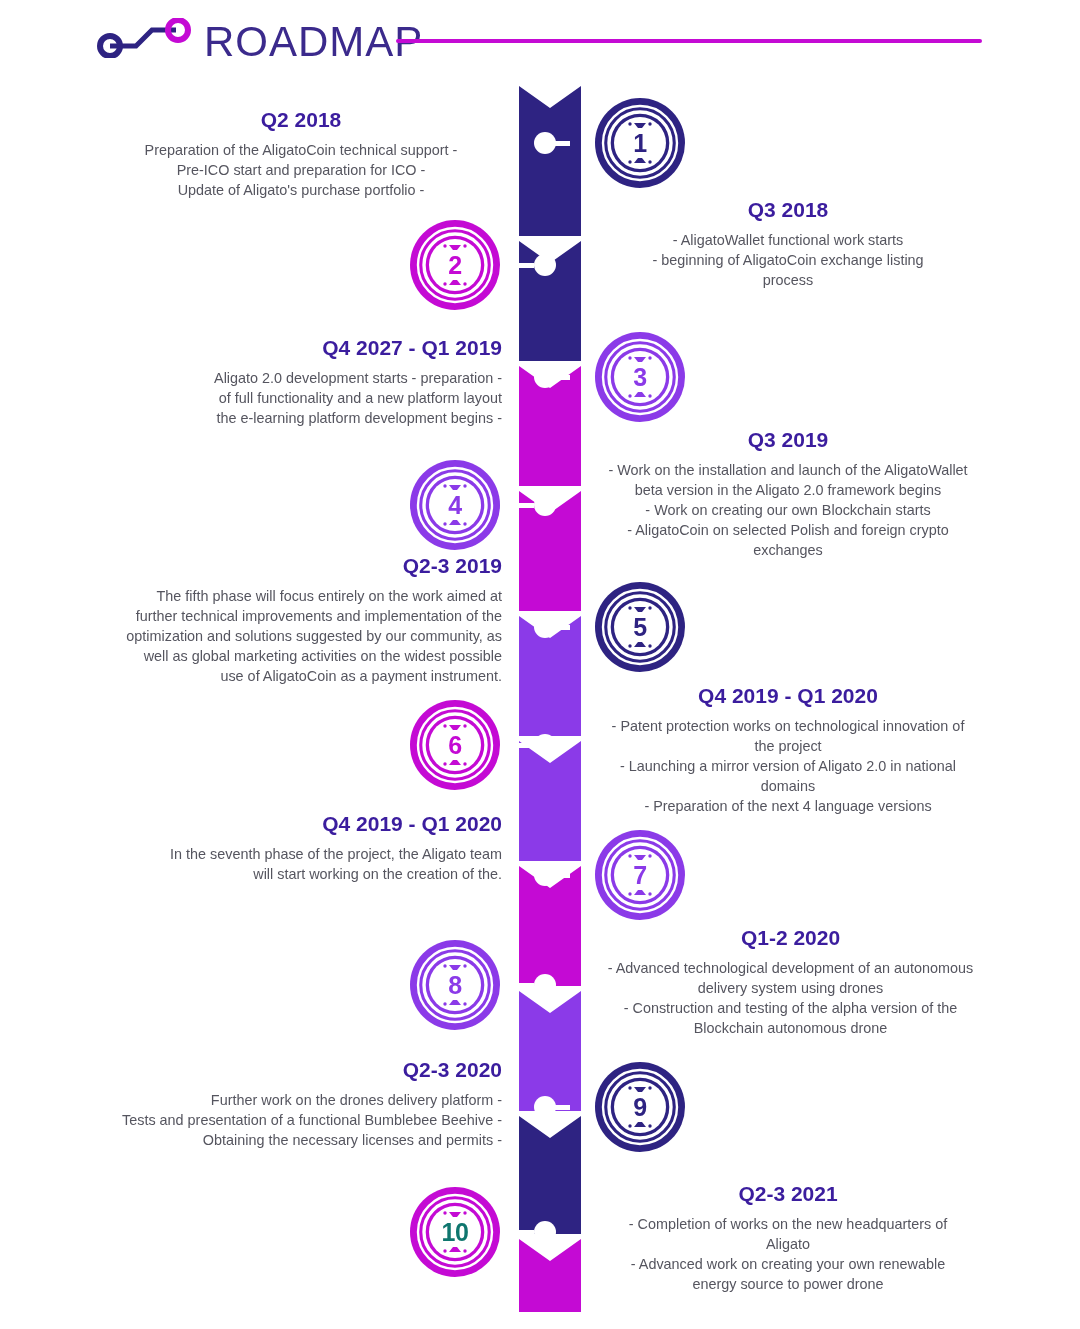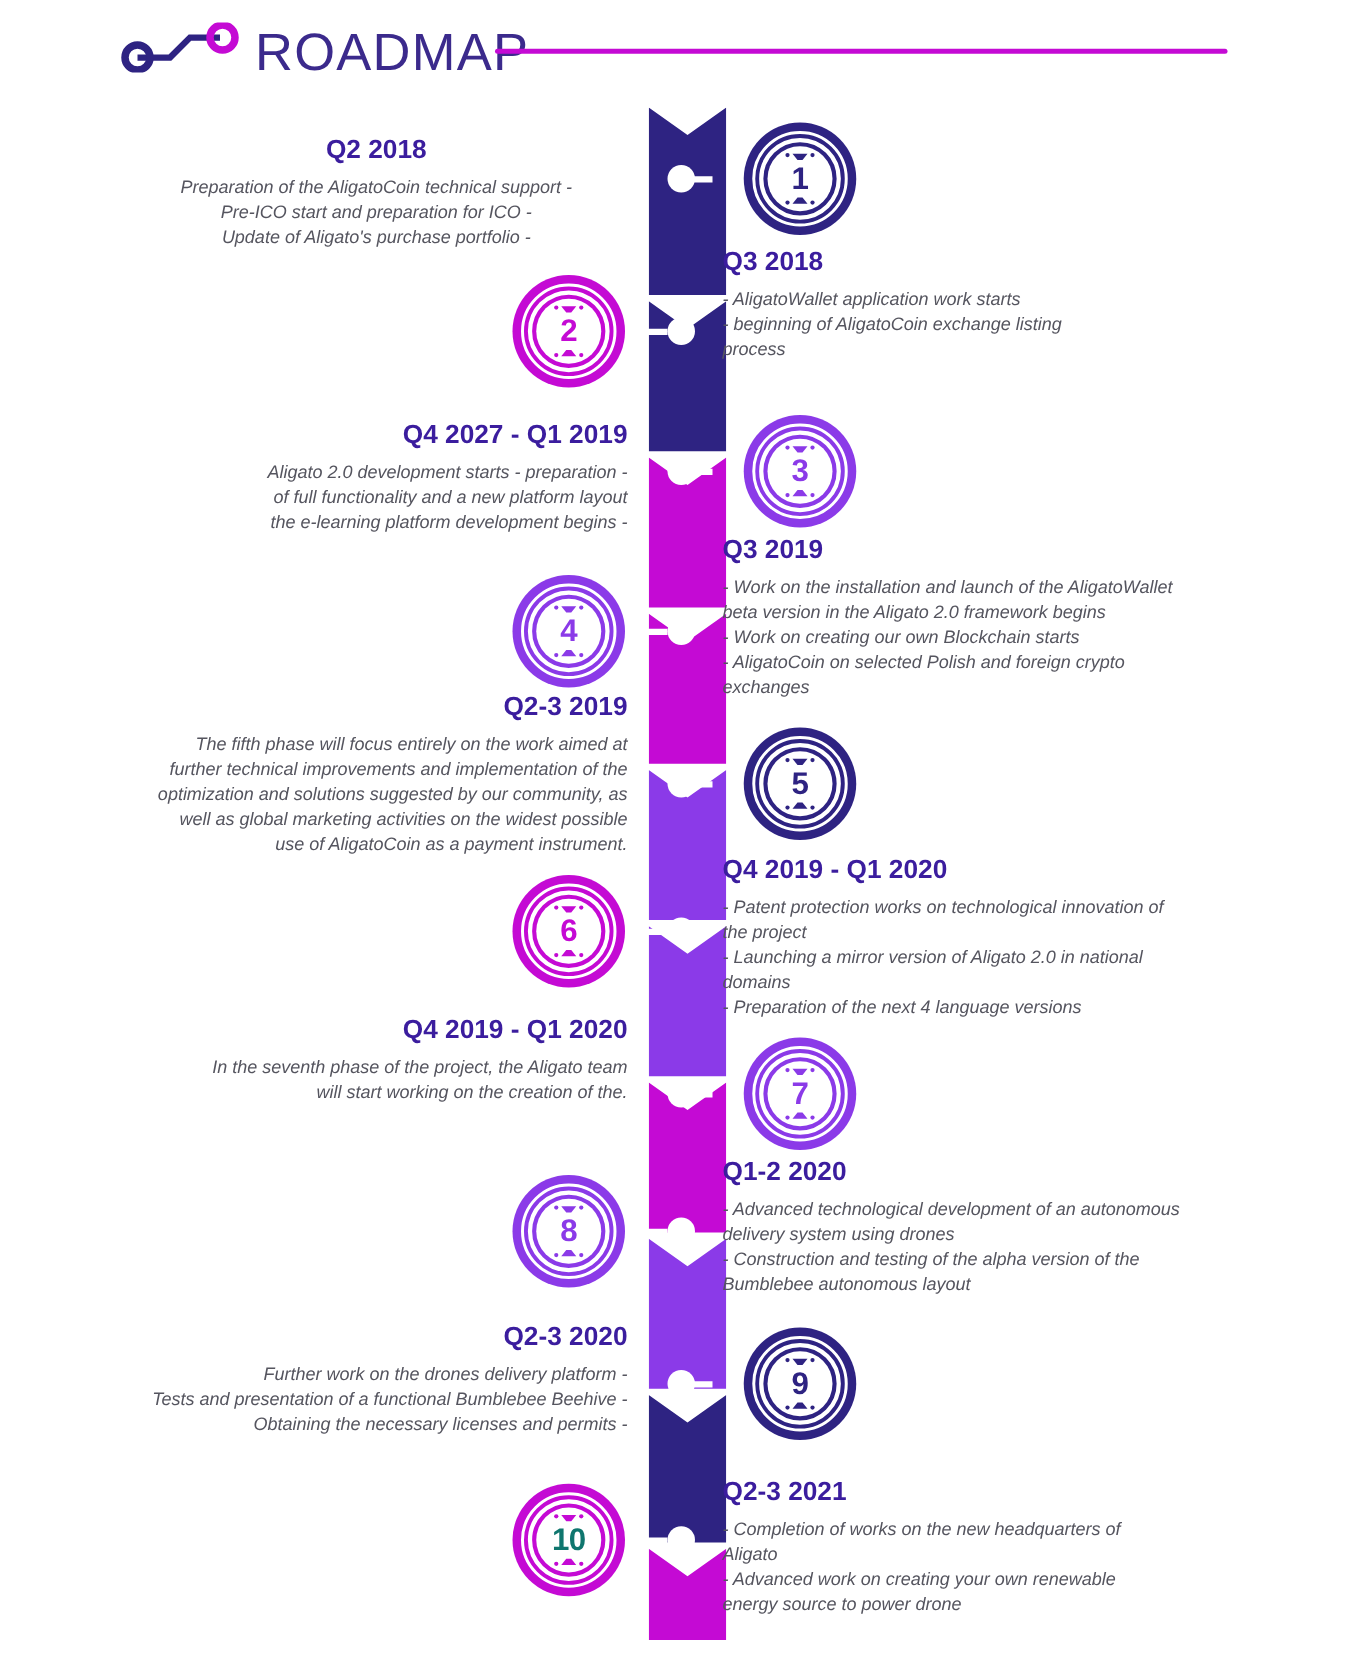--- a/index.html
+++ b/index.html
@@ -63,36 +63,35 @@
   .spine-stub {
     position: absolute;
     width: 16px; height: 5px;
     background: #ffffff;
     top: 8px;
     z-index: 6;
   }
 
   .text-block { position: absolute; width: 400px; }
   .text-block.left  { text-align: right; }
-  .text-block.right { text-align: left; }
+  .text-block.right { text-align: center; }
 
   .phase-title {
     color: #3b1d9e;
     font-weight: bold;
     font-size: 21px;
     margin: 0 0 9px 0;
     line-height: 1.1;
   }
   .phase-body {
     font-size: 14.4px;
     line-height: 20px;
     color: #55555f;
     margin: 0;
     white-space: pre-line;
-    font-style: italic;
   }
 
   
   .badge {
     position: absolute;
     width: 94px; height: 94px;
   }
   .badge svg { display: block; }
   .badge-num {
     position: absolute;
@@ -149,21 +148,21 @@
           <circle cx="37" cy="66" r="1.7"></circle>
           <circle cx="57" cy="66" r="1.7"></circle>
         </g>
       </svg>
       <div class="badge-num" style="color: rgb(46, 35, 130);">1</div>
     </div>
     <div class="spine-dot" style="top: 132px;"></div>
     <div class="spine-stub" style="top: 141px; left: 554px;"></div>
     <div class="text-block right" style="top: 198px; left: 578px; width: 420px;">
       <div class="phase-title">Q3 2018</div>
-      <div class="phase-body">- AligatoWallet application work starts
+      <div class="phase-body">- AligatoWallet functional work starts
 - beginning of AligatoCoin exchange listing
   process</div>
     </div>
     <div class="badge" style="top: 218px; left: 408px;">
       <svg viewBox="0 0 94 94" width="94" height="94">
         <circle cx="47" cy="47" r="45" fill="#c40ad4"></circle>
         <circle cx="47" cy="47" r="37" fill="none" stroke="#ffffff" stroke-width="2.4"></circle>
         <circle cx="47" cy="47" r="31" fill="none" stroke="#ffffff" stroke-width="3.4"></circle>
         <circle cx="47" cy="47" r="26" fill="#ffffff"></circle>
         <g fill="#c40ad4">
@@ -320,21 +319,21 @@
       </svg>
       <div class="badge-num" style="color: rgb(139, 58, 232);">7</div>
     </div>
     <div class="spine-dot" style="top: 864px;"></div>
     <div class="spine-stub" style="top: 873px; left: 554px;"></div>
     <div class="text-block right" style="top: 926px; left: 578px; width: 425px;">
       <div class="phase-title">Q1-2 2020</div>
       <div class="phase-body">- Advanced technological development of an autonomous
   delivery system using drones
 - Construction and testing of the alpha version of the
-  Bumblebee autonomous layout</div>
+  Blockchain autonomous drone</div>
     </div>
     <div class="badge" style="top: 938px; left: 408px;">
       <svg viewBox="0 0 94 94" width="94" height="94">
         <circle cx="47" cy="47" r="45" fill="#8b3ae8"></circle>
         <circle cx="47" cy="47" r="37" fill="none" stroke="#ffffff" stroke-width="2.4"></circle>
         <circle cx="47" cy="47" r="31" fill="none" stroke="#ffffff" stroke-width="3.4"></circle>
         <circle cx="47" cy="47" r="26" fill="#ffffff"></circle>
         <g fill="#8b3ae8">
           <path d="M41,27 h12 l-4,5 h-4 Z"></path>
           <circle cx="37" cy="28" r="1.7"></circle>

